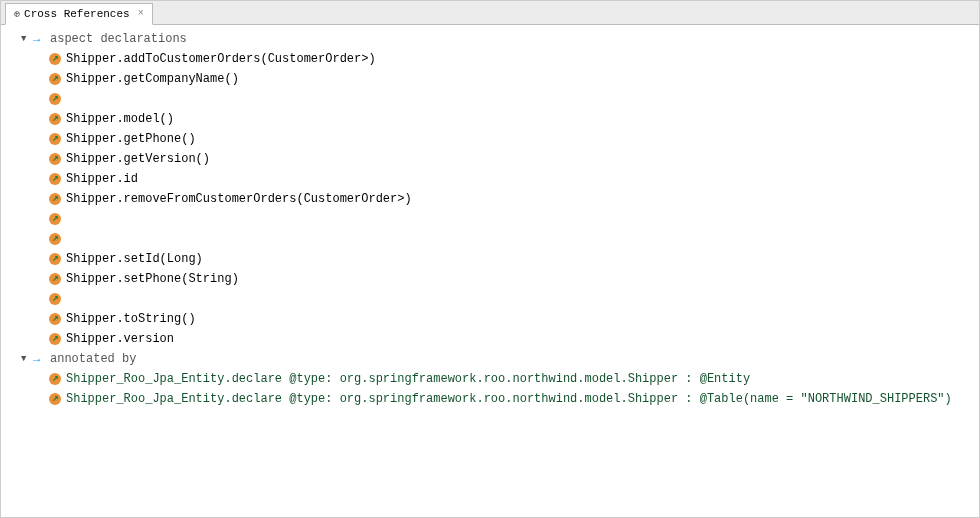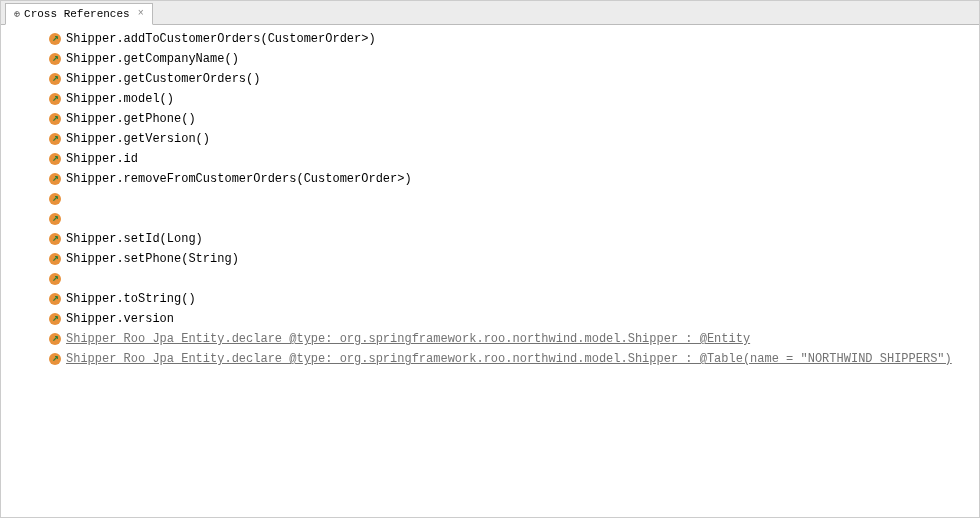--- a/index.html
+++ b/index.html
@@ -120,40 +120,44 @@
     .section-label {
       font-size: 12px;
       color: #555;
     }
     .method-text {
       font-size: 12px;
       color: #000;
     }
     .annotated-text {
       font-size: 12px;
-      color: #737373;
-      text-decoration: underline;
+      color: #14532d;
     }
   </style>
 </head>
 <body>
 
 <div class="panel">
 
   <div class="tab-bar">
     <div class="tab">
       <span class="tab-icon">⊕</span>
       <span>Cross References</span>
       <span class="tab-close">×</span>
     </div>
   </div>
 
   <div class="content">
 
 
+    <div class="tree-item indent-1">
+      <span class="arrow arrow-down"></span>
+      <span class="icon-blue-arrow"></span>
+      <span class="section-label">aspect declarations</span>
+    </div>
 
     <div id="aspect-items">
     <div class="tree-item indent-2">
           <span class="no-arrow"></span>
           <span class="roo-icon-outer" style="display: inline-flex; align-items: center; margin-right: 3px; width: 14px; height: 14px; flex-shrink: 0; position: relative;">
             <span style="display: inline-block; width: 12px; height: 12px; border-radius: 50%; background: rgb(232, 145, 58); position: absolute; top: 1px; left: 0px;"></span>
             <span style="position: absolute; top: -1px; left: 3px; color: rgb(46, 125, 50); font-size: 11px; font-weight: bold;">↗</span>
           </span>
           <span class="method-text">Shipper.addToCustomerOrders(CustomerOrder&gt;)</span>
         </div>
@@ -164,21 +168,20 @@
             <span style="position: absolute; top: -1px; left: 3px; color: rgb(46, 125, 50); font-size: 11px; font-weight: bold;">↗</span>
           </span>
           <span class="method-text">Shipper.getCompanyName()</span>
         </div>
         <div class="tree-item indent-2">
           <span class="no-arrow"></span>
           <span class="roo-icon-outer" style="display: inline-flex; align-items: center; margin-right: 3px; width: 14px; height: 14px; flex-shrink: 0; position: relative;">
             <span style="display: inline-block; width: 12px; height: 12px; border-radius: 50%; background: rgb(232, 145, 58); position: absolute; top: 1px; left: 0px;"></span>
             <span style="position: absolute; top: -1px; left: 3px; color: rgb(46, 125, 50); font-size: 11px; font-weight: bold;">↗</span>
           </span>
-          <span class="method-text">Shipper.getCustomerOrders()</span>
         </div>
         <div class="tree-item indent-2">
           <span class="no-arrow"></span>
           <span class="roo-icon-outer" style="display: inline-flex; align-items: center; margin-right: 3px; width: 14px; height: 14px; flex-shrink: 0; position: relative;">
             <span style="display: inline-block; width: 12px; height: 12px; border-radius: 50%; background: rgb(232, 145, 58); position: absolute; top: 1px; left: 0px;"></span>
             <span style="position: absolute; top: -1px; left: 3px; color: rgb(46, 125, 50); font-size: 11px; font-weight: bold;">↗</span>
           </span>
           <span class="method-text">Shipper.model()</span>
         </div>
         <div class="tree-item indent-2">
@@ -261,20 +264,25 @@
         <div class="tree-item indent-2">
           <span class="no-arrow"></span>
           <span class="roo-icon-outer" style="display: inline-flex; align-items: center; margin-right: 3px; width: 14px; height: 14px; flex-shrink: 0; position: relative;">
             <span style="display: inline-block; width: 12px; height: 12px; border-radius: 50%; background: rgb(232, 145, 58); position: absolute; top: 1px; left: 0px;"></span>
             <span style="position: absolute; top: -1px; left: 3px; color: rgb(46, 125, 50); font-size: 11px; font-weight: bold;">↗</span>
           </span>
           <span class="method-text">Shipper.version</span>
         </div>
       </div>
 
+    <div class="tree-item indent-1">
+      <span class="arrow arrow-down"></span>
+      <span class="icon-blue-arrow"></span>
+      <span class="section-label">annotated by</span>
+    </div>
 
     <div id="annotated-items">
     <div class="tree-item indent-2">
           <span class="no-arrow"></span>
           <span style="display: inline-flex; align-items: center; margin-right: 3px; width: 14px; height: 14px; flex-shrink: 0; position: relative;">
             <span style="display: inline-block; width: 12px; height: 12px; border-radius: 50%; background: rgb(232, 145, 58); position: absolute; top: 1px; left: 0px;"></span>
             <span style="position: absolute; top: -1px; left: 3px; color: rgb(46, 125, 50); font-size: 11px; font-weight: bold;">↗</span>
           </span>
           <span class="annotated-text">Shipper_Roo_Jpa_Entity.declare @type: org.springframework.roo.northwind.model.Shipper : @Entity</span>
         </div>

